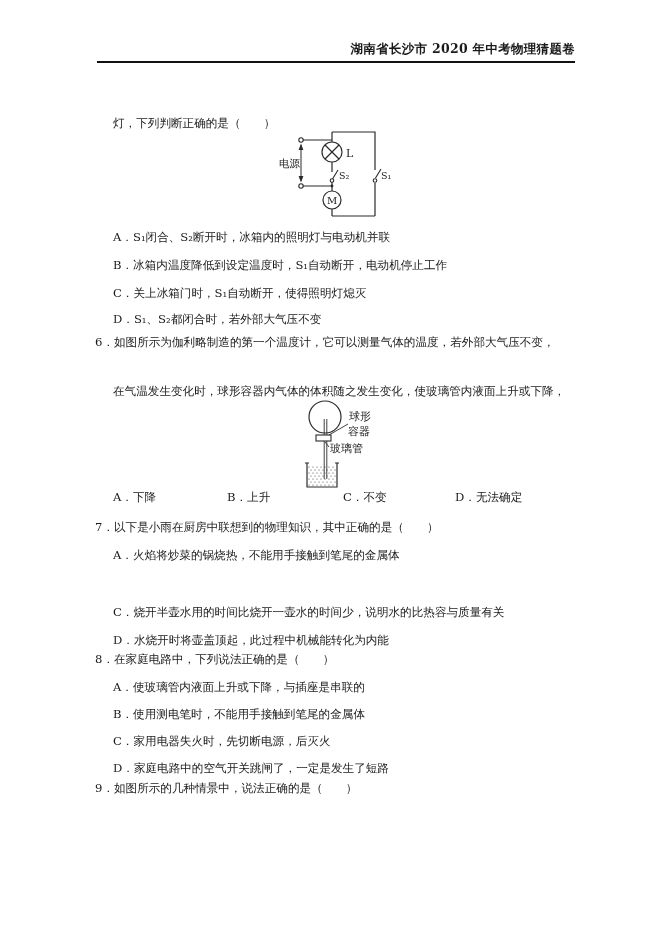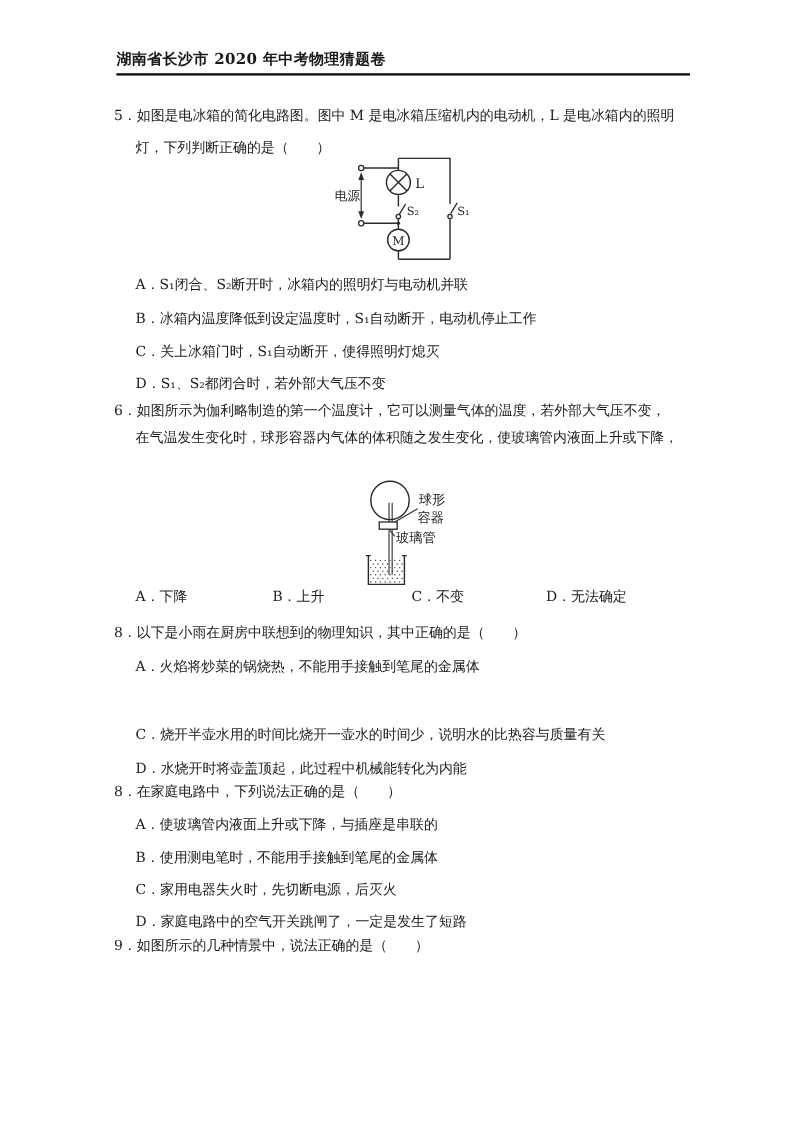--- a/index.html
+++ b/index.html
@@ -1,34 +1,33 @@
 <!DOCTYPE html>
 <html><head>
 <meta charset="utf-8">
 <style>
   html,body{margin:0;padding:0;background:#fff;}
   body{width:661px;height:935px;position:relative;overflow:hidden;
        font-family:"DejaVu Serif","Liberation Serif",serif;color:#1a1a1a;}
   .page{position:absolute;left:0;top:0;width:661px;height:935px;background:#ffffff;}
-  .hdr{position:absolute;left:97px;top:41px;width:478px;text-align:left;
+  .hdr{position:absolute;left:97px;top:41px;width:478px;text-align:right;
        font-size:12.5px;font-weight:bold;line-height:16px;letter-spacing:.3px;}
   .rule{position:absolute;left:97px;top:61px;width:478px;height:1.5px;background:#111;}
   .ln{position:absolute;font-size:11.6px;line-height:19px;white-space:pre;}
   .fig{position:absolute;}
   svg text{font-family:"DejaVu Serif","Liberation Serif",serif;fill:#1a1a1a;}
 </style>
 </head>
 <body>
 
 <div class="page">
 
   <div class="hdr">湖南省长沙市 2020 年中考物理猜题卷</div>
   <div class="rule"></div>
 
-  <div class="ln" style="left:95px;top:87px">5．如图是电冰箱的简化电路图。图中 M 是电冰箱压缩机内的电动机，L 是电冰箱内的照明</div>
   <div class="ln" style="left:113px;top:114px">灯，下列判断正确的是（　　）</div>
 
   <svg class="fig" style="left:268px;top:128px" width="130" height="95" viewBox="0 0 130 95">
     <g stroke="#2b2b2b" stroke-width="1.2" fill="none">
 
       <path d="M64,4 H107 V42 M107,55 V88 M64,88 H107"></path>
 
       <path d="M64,4 V14 M64,34 V44 M64,54 V63 M64,81 V88"></path>
 
       <path d="M35,12 H64 M35,58 H64"></path>
@@ -69,21 +68,21 @@
     </g>
     <text x="113" y="51" font-size="9.5">S₁</text>
   </svg>
 
   <div class="ln" style="left:113px;top:228px">A．S₁闭合、S₂断开时，冰箱内的照明灯与电动机并联</div>
   <div class="ln" style="left:113px;top:256px">B．冰箱内温度降低到设定温度时，S₁自动断开，电动机停止工作</div>
   <div class="ln" style="left:113px;top:284px">C．关上冰箱门时，S₁自动断开，使得照明灯熄灭</div>
   <div class="ln" style="left:113px;top:310px">D．S₁、S₂都闭合时，若外部大气压不变</div>
 
   <div class="ln" style="left:95px;top:333px">6．如图所示为伽利略制造的第一个温度计，它可以测量气体的温度，若外部大气压不变，</div>
-  <div class="ln" style="left:113px;top:355px">在气温发生变化时，球形容器内气体的体积随之发生变化，使玻璃管内液面上升或下降，</div>
+  <div class="ln" style="left:113px;top:382px">在气温发生变化时，球形容器内气体的体积随之发生变化，使玻璃管内液面上升或下降，</div>
 
   <svg class="fig" style="left:293px;top:399px" width="105" height="92" viewBox="0 0 105 92">
 
     <circle cx="32" cy="18" r="16" stroke="#2b2b2b" stroke-width="1.2" fill="none"></circle>
 
     <g stroke="#2b2b2b" stroke-width="0.9" fill="none">
       <line x1="31.2" y1="20" x2="31.2" y2="36"></line>
       <line x1="33.8" y1="20" x2="33.8" y2="36"></line>
       <line x1="31.2" y1="42" x2="31.2" y2="80"></line>
       <line x1="33.8" y1="42" x2="33.8" y2="80"></line>
@@ -156,21 +155,21 @@
     <text x="56" y="21" font-size="11">球形</text>
     <text x="55" y="36" font-size="11">容器</text>
     <text x="37" y="53" font-size="11">玻璃管</text>
   </svg>
 
   <div class="ln" style="left:113px;top:488px">A．下降</div>
   <div class="ln" style="left:227px;top:488px">B．上升</div>
   <div class="ln" style="left:343px;top:488px">C．不变</div>
   <div class="ln" style="left:455px;top:488px">D．无法确定</div>
 
-  <div class="ln" style="left:95px;top:518px">8．以下是小雨在厨房中联想到的物理知识，其中正确的是（　　）</div>
+  <div class="ln" style="left:95px;top:518px">7．以下是小雨在厨房中联想到的物理知识，其中正确的是（　　）</div>
   <div class="ln" style="left:113px;top:546px">A．火焰将炒菜的锅烧热，不能用手接触到笔尾的金属体</div>
   <div class="ln" style="left:113px;top:603px">C．烧开半壶水用的时间比烧开一壶水的时间少，说明水的比热容与质量有关</div>
   <div class="ln" style="left:113px;top:631px">D．水烧开时将壶盖顶起，此过程中机械能转化为内能</div>
 
   <div class="ln" style="left:95px;top:650px">8．在家庭电路中，下列说法正确的是（　　）</div>
   <div class="ln" style="left:113px;top:678px">A．使玻璃管内液面上升或下降，与插座是串联的</div>
   <div class="ln" style="left:113px;top:705px">B．使用测电笔时，不能用手接触到笔尾的金属体</div>
   <div class="ln" style="left:113px;top:732px">C．家用电器失火时，先切断电源，后灭火</div>
   <div class="ln" style="left:113px;top:759px">D．家庭电路中的空气开关跳闸了，一定是发生了短路</div>
 

